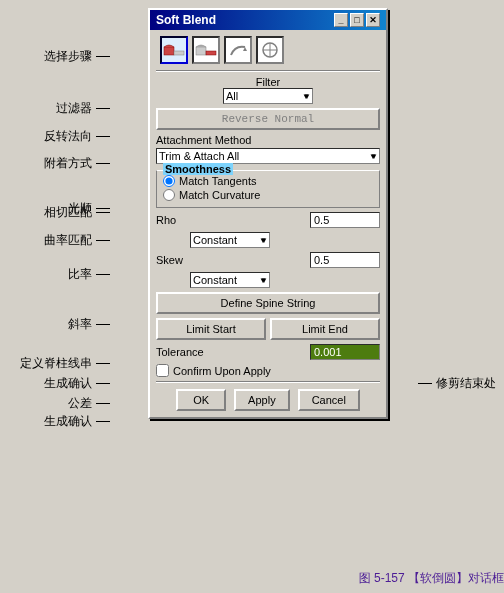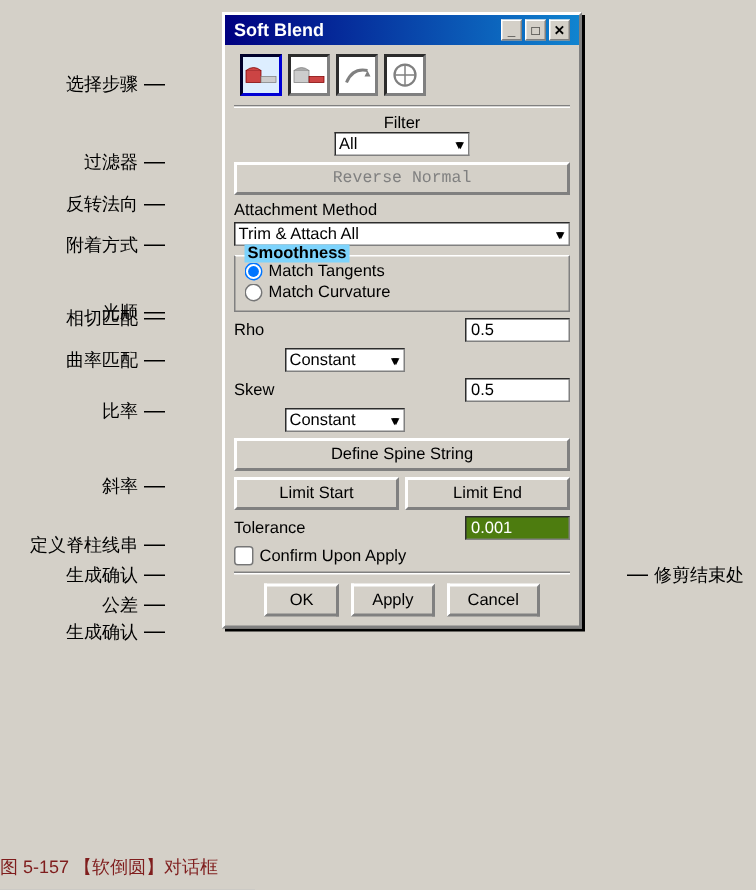--- a/index.html
+++ b/index.html
@@ -322,23 +322,23 @@
       color: #000;
       text-align: center;
     }
 
     
     .figure-caption {
       position: absolute;
       bottom: 6px;
       left: 0;
       right: 0;
-      text-align: left;
+      text-align: right;
       font-size: 12px;
-      color: #7f1d1d;
+      color: #4c1d95;
     }
 
     
     .step-icon svg {
       width: 22px;
       height: 22px;
     }
   </style>
 </head>
 <body>

